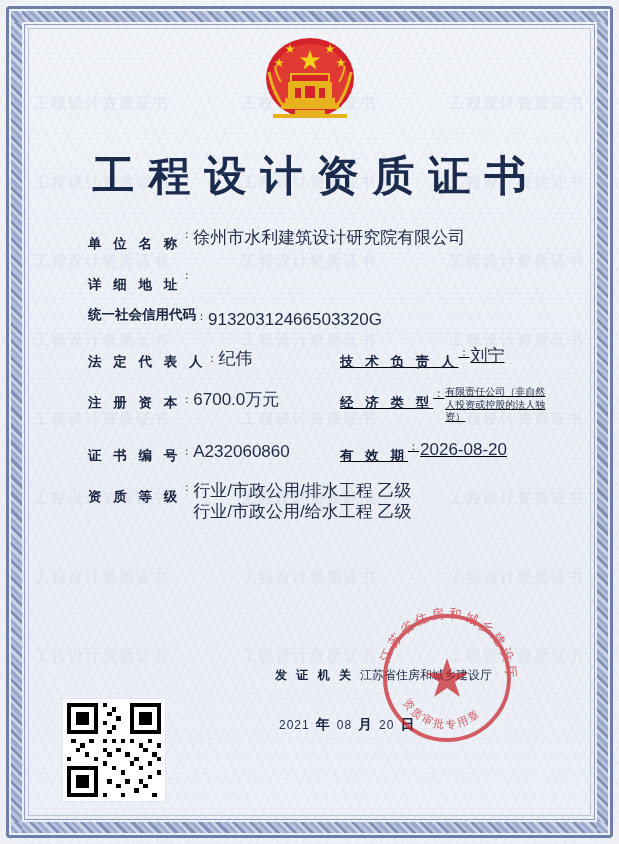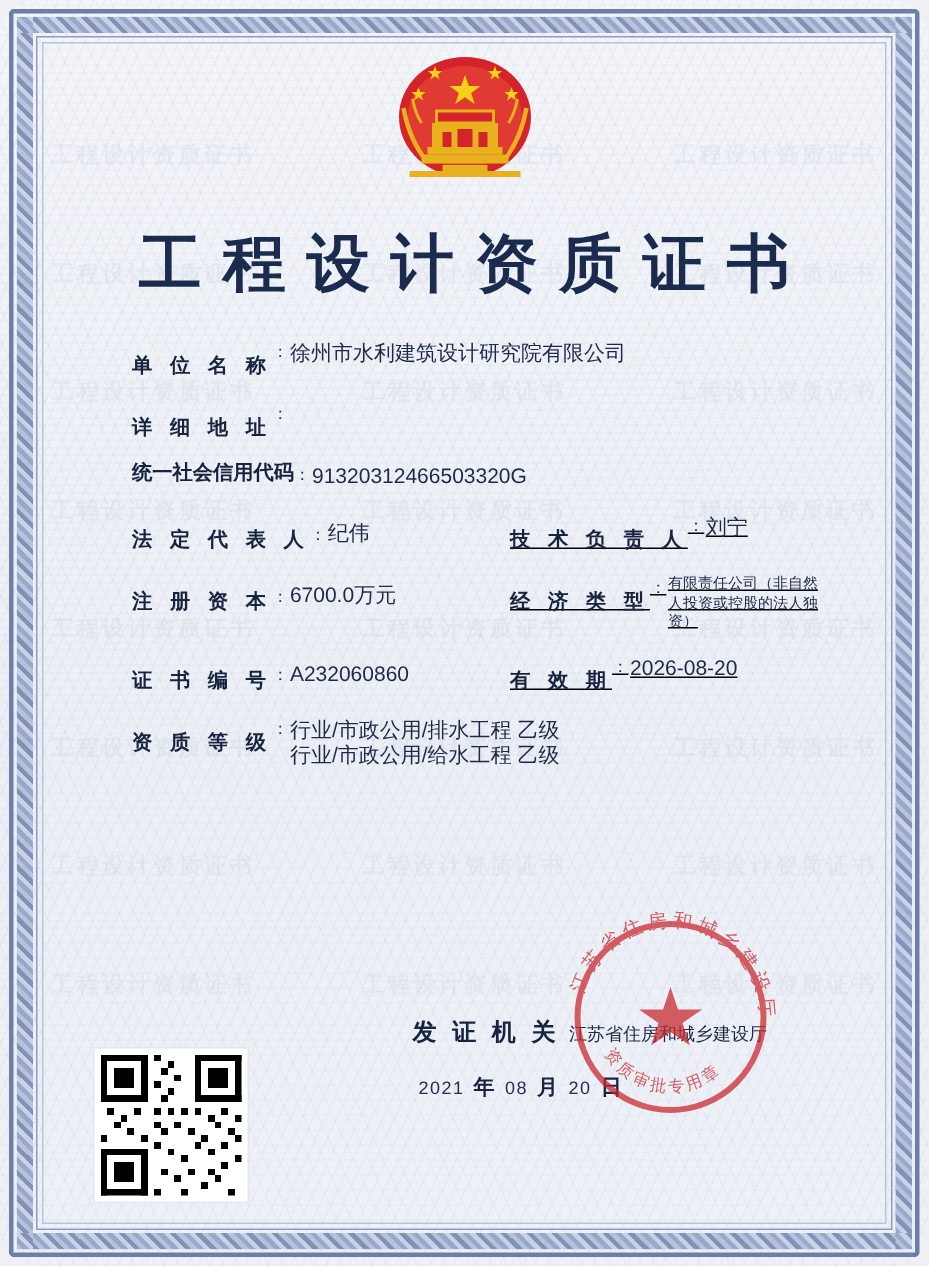--- a/index.html
+++ b/index.html
@@ -90,21 +90,21 @@
     margin-bottom:12px;
     min-height:22px;
   }
   .lbl{
     font-size:13.5px;color:#17233f;font-weight:bold;
     white-space:nowrap;
     letter-spacing:0;
   }
   .lbl.sp{letter-spacing:4px;margin-top:11px;}
   .val{
-    font-size:14px;color:#1e2a45;
+    font-size:17px;color:#1e2a45;
     padding-top:3px;padding-left:1px;
     line-height:1.25;
   }
   .val.small{font-size:10px;}
   .colon{font-size:11px;color:#1e2a45;padding-top:3px;}
   .left-cell{width:252px;display:flex;align-items:center;}
   .right-cell{flex:1;display:flex;align-items:flex-start;text-decoration:underline;}
   .val2{white-space:pre-line;}
 
   .qr{
@@ -115,24 +115,24 @@
   }
   .qr svg{display:block;}
 
   .issuer{
     position:absolute;right:74px;bottom:110px;
     width:270px;text-align:left;
   }
   .issuer-line{
     display:flex;align-items:baseline;gap:6px;
   }
-  .issuer-lbl{font-size:16px;font-weight:bold;color:#17233f;letter-spacing:3px;text-align:center;}
+  .issuer-lbl{font-size:12px;font-weight:bold;color:#17233f;letter-spacing:3px;text-align:center;}
   .issuer-val{font-size:12px;color:#1e2a45;}
   .date-line{
-    margin-top:17px;display:flex;align-items:baseline;gap:2px;
+    margin-top:32px;display:flex;align-items:baseline;gap:2px;
     font-size:14px;color:#17233f;font-weight:bold;letter-spacing:1px;
   }
   .date-num{font-size:12px;font-weight:normal;color:#22304e;padding:0 4px;}
 
   .seal{
     position:absolute;right:86px;bottom:80px;
     width:172px;height:172px;
     pointer-events:none;
   }
 </style>

